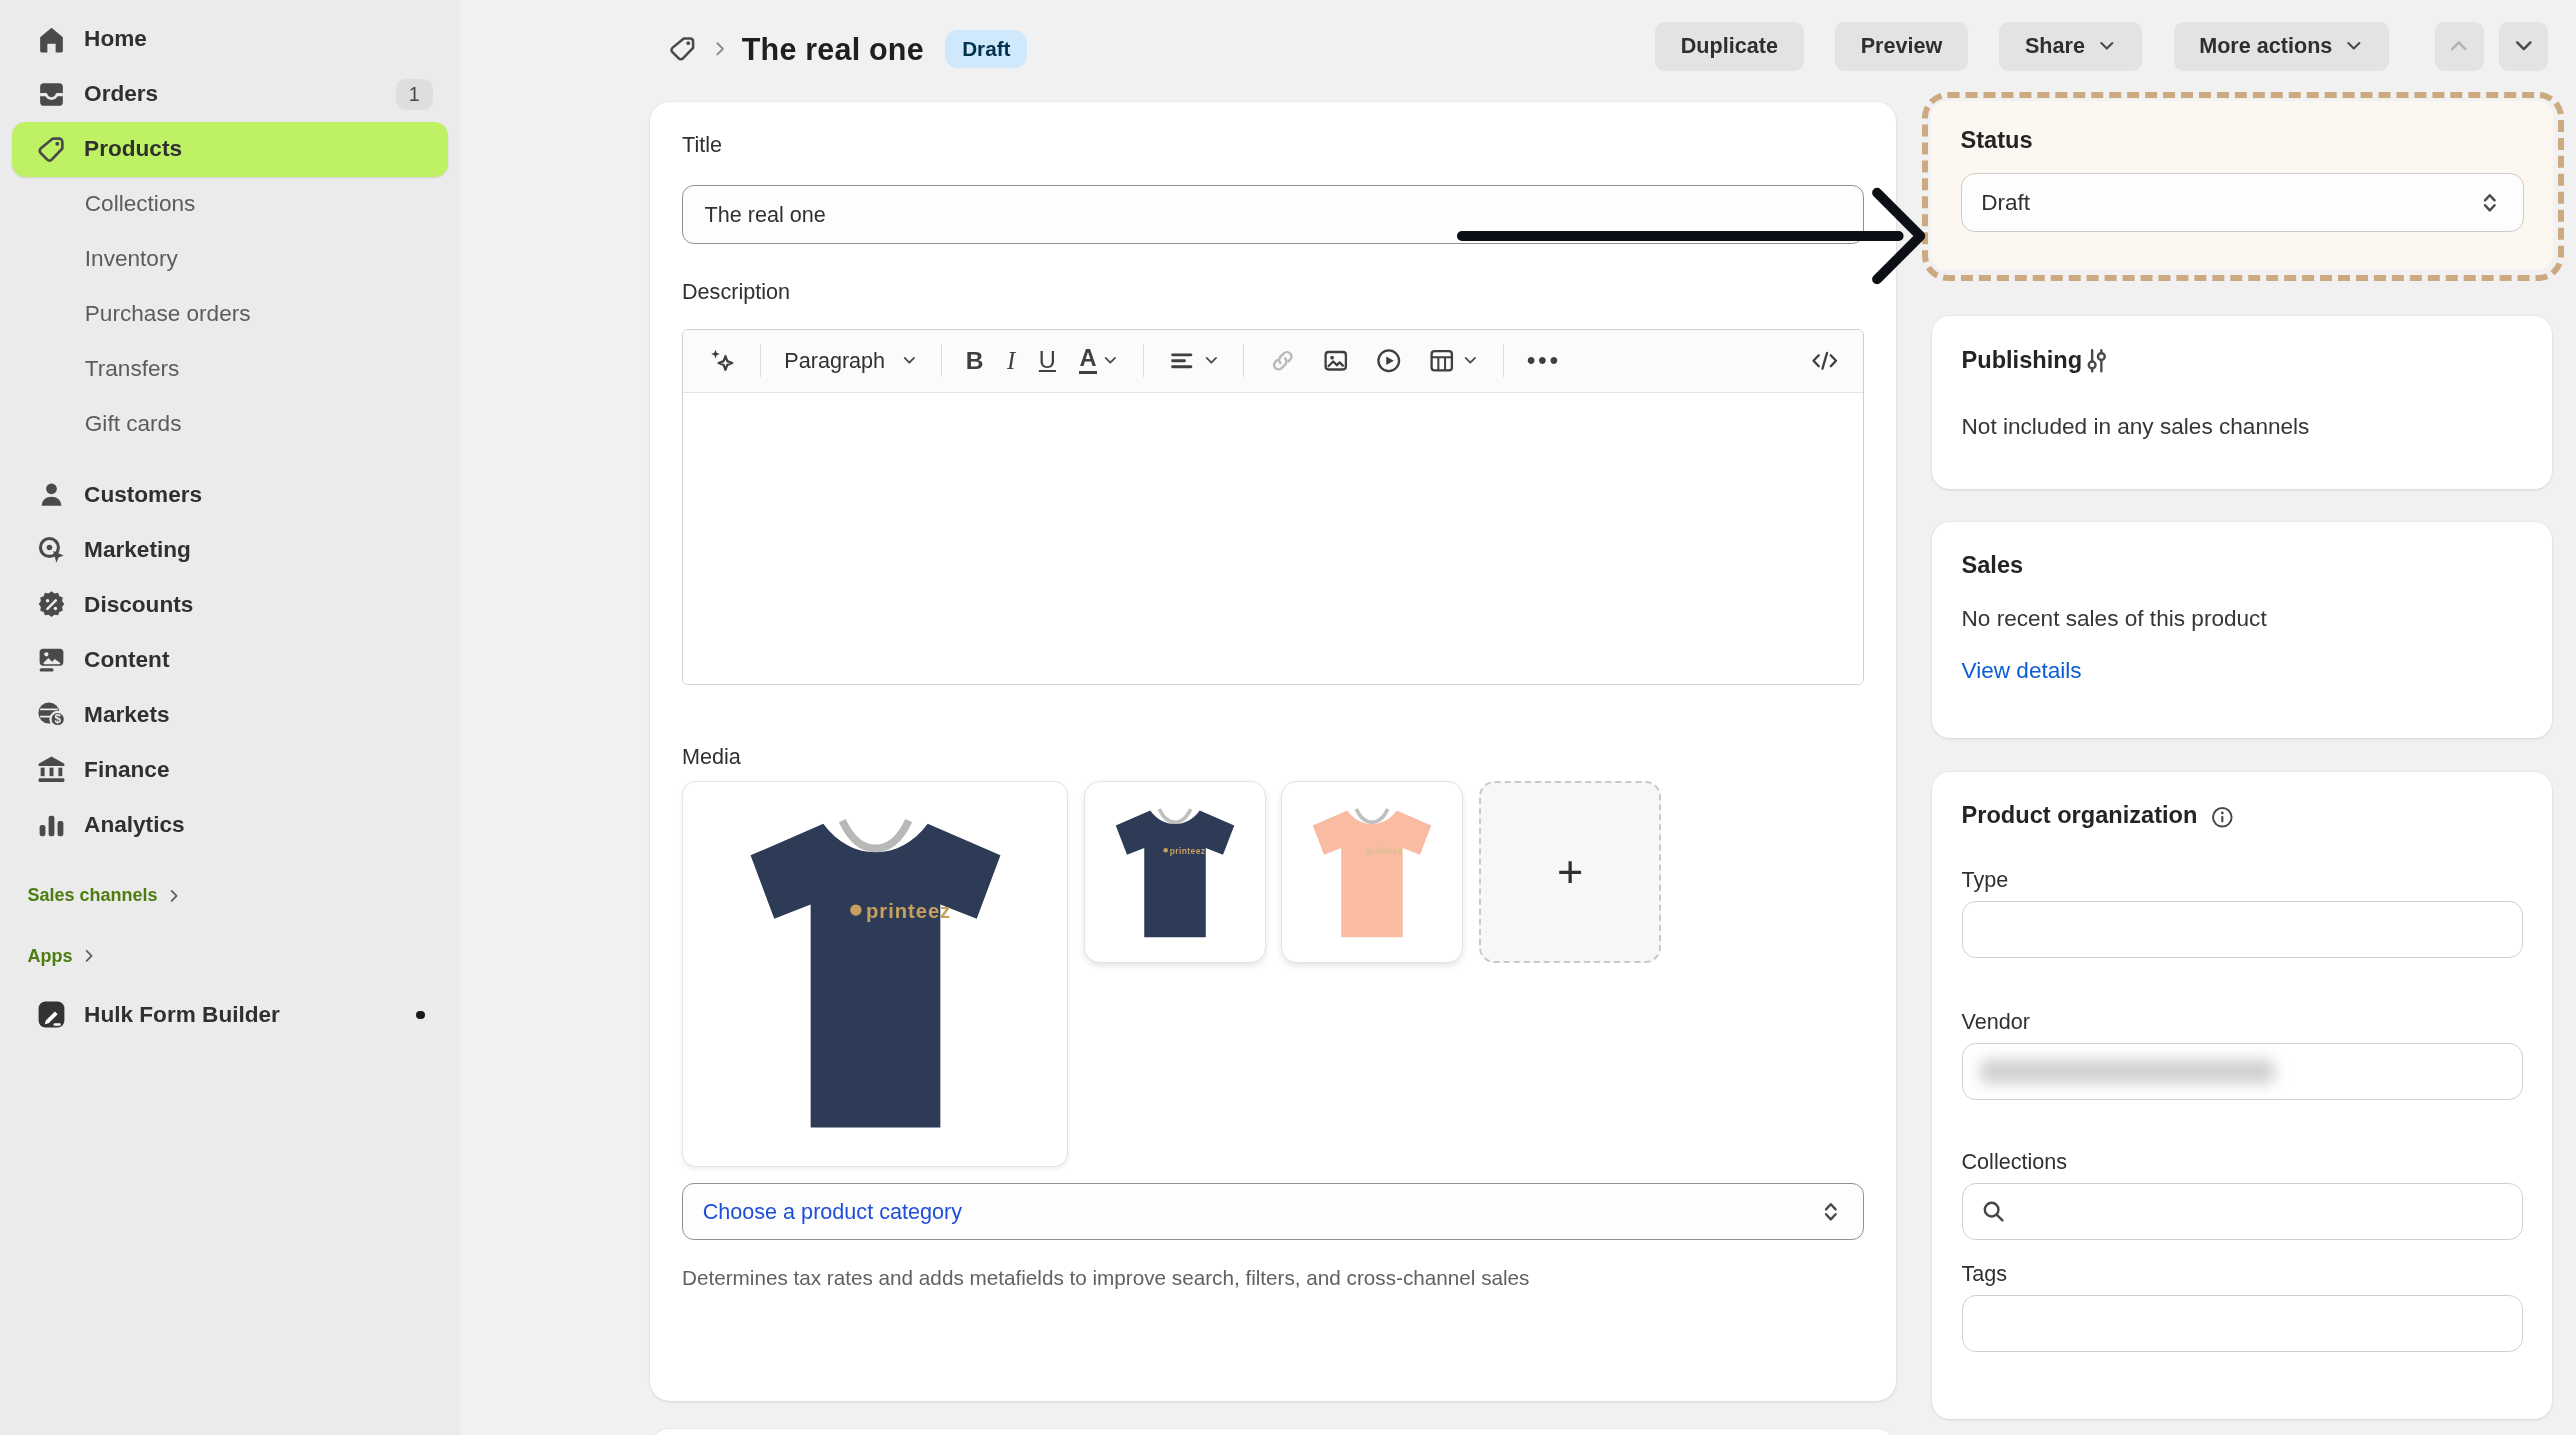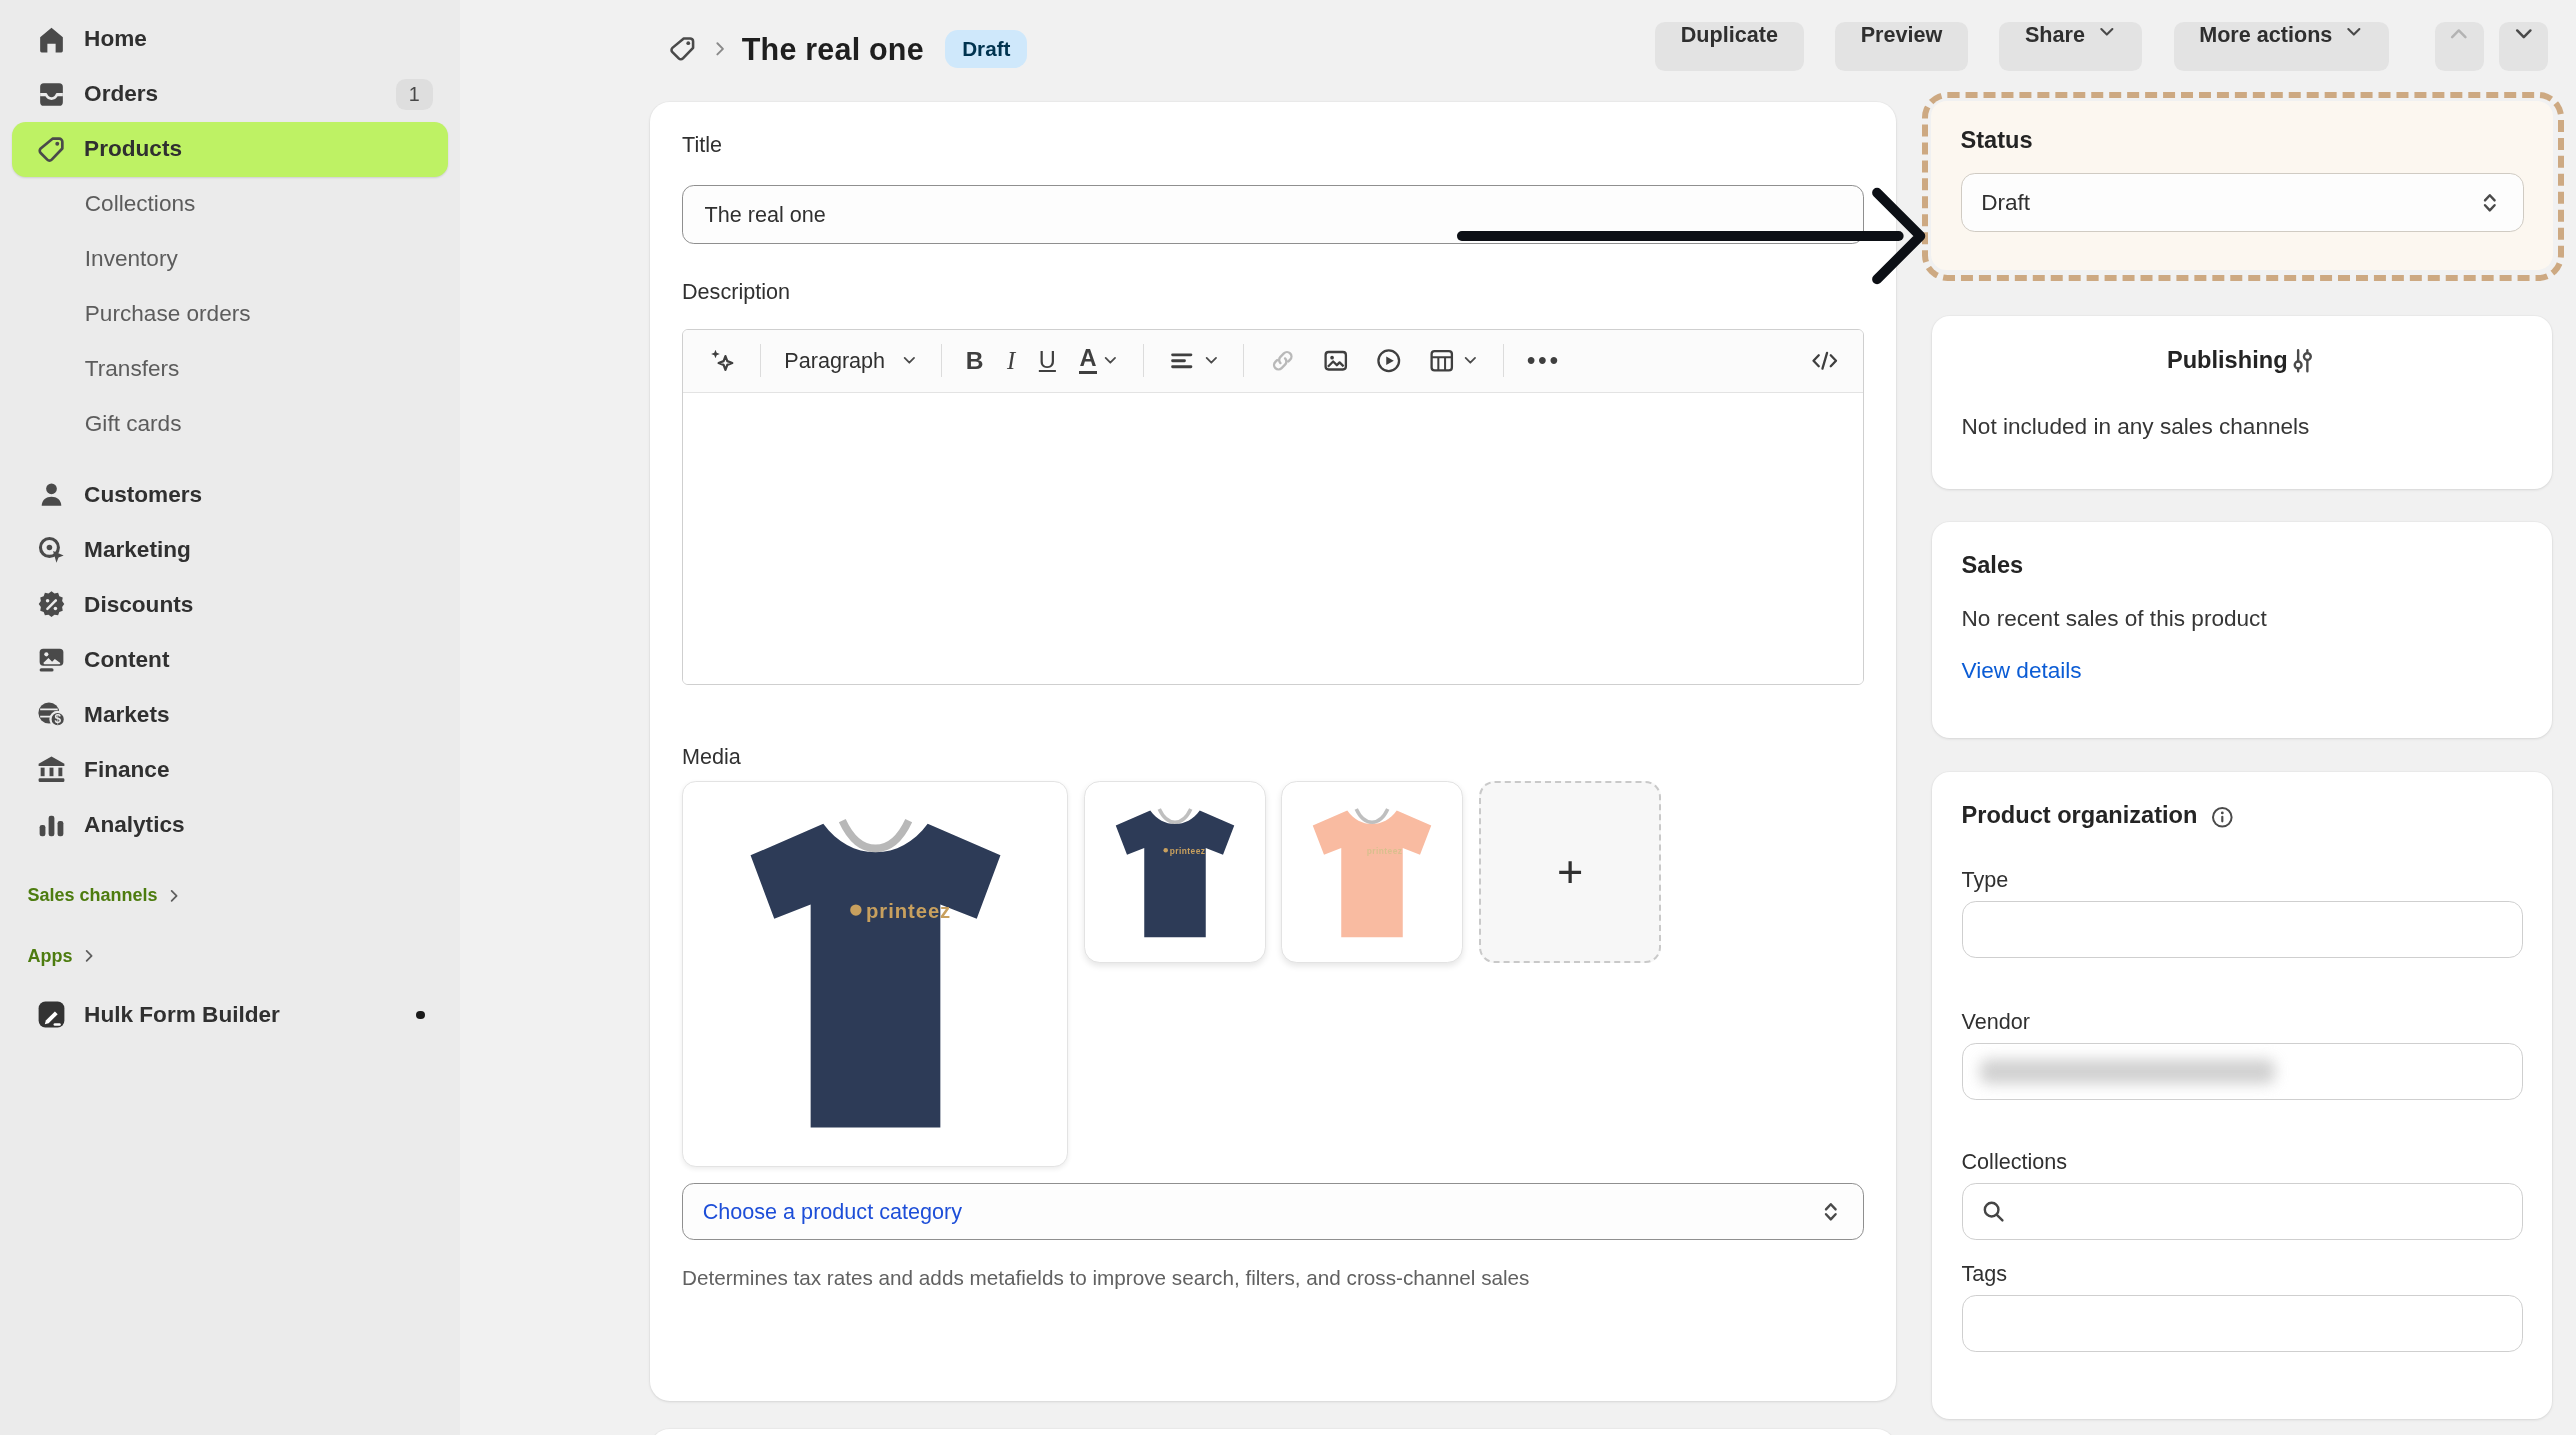--- a/index.html
+++ b/index.html
@@ -41,21 +41,21 @@
   #breadcrumb .ic-tag { width:31.5px; height:31.5px; color:#4a4a4a; }
   #breadcrumb .crumb-sep { width:19.7px; height:19.7px; color:#8a8a8a; margin:0 11.8px; }
   #page-title { font-size:30.5px; font-weight:700; color:#1f1f1f; letter-spacing:0.2px; }
   #draft-badge {
     margin-left:21.6px; background:#cfe8fb; color:#00334f;
     font-size:20.7px; font-weight:600; border-radius:12.8px; padding:6.9px 16.7px;
   }
   #actions { position:absolute; top:21.6px; right:27.6px; display:flex; align-items:center; gap:31.5px; }
   .btn {
     height:49px; padding:0 25.6px; background:#e3e3e3; border:none; border-radius:9.8px;
-    display:flex; align-items:flex-start; gap:11.8px; font-size:21.6px; font-weight:600; color:#2f2f2f;
+    display:flex; align-items:center; gap:11.8px; font-size:21.6px; font-weight:600; color:#2f2f2f;
     font-family:inherit; cursor:pointer;
   }
   .btn .chev { width:19.7px; height:19.7px; color:#4a4a4a; }
   #pager { display:flex; gap:15.7px; margin-left:13.8px; }
   .btn-icon { width:49px; padding:0; justify-content:center; }
   .btn-icon .chev { width:23.6px; height:23.6px; }
   .chev-disabled { color:#b3b3b3 !important; }
 
   
   .card {
@@ -129,21 +129,21 @@
   #card-sales { top:522px; height:216px; }
   #card-org { top:772px; height:647px; }
   .aside-title { font-size:23.6px; font-weight:700; color:#242424; }
   .aside-text { font-size:22.6px; color:#363636; }
   .link { font-size:22.6px; color:#0b5cd5; cursor:pointer; }
   .status-select {
     margin-top:19.7px; height:59px; border:1.5px solid #d0cbc3; border-radius:13.8px; background:#fdfdfd;
     display:flex; align-items:center; justify-content:space-between; padding:0 19.7px; cursor:pointer;
   }
   .status-select .sel-text { font-size:22.6px; color:#303030; }
-  .title-row { display:flex; align-items:center; justify-content:center; }
+  .title-row { display:flex; align-items:center; justify-content:flex-start; }
   .title-row-left { display:flex; align-items:center; gap:11.8px; }
   .org-label { font-size:21.6px; font-weight:500; color:#303030; }
   .org-input {
     margin-top:7.9px; height:57px; border:1.5px solid #cfcfcf; border-radius:13.8px; background:#fff;
     display:flex; align-items:center; padding:0 17.7px; cursor:text;
   }
   .org-group { margin-top:37px; }
   .redact { width:295px; height:25.6px; background:#c2c2c2; border-radius:7.9px; filter:blur(6.9px); opacity:.75; }
   .ic-search { width:26.6px; height:26.6px; color:#454545; }
   .ic-adjust, .ic-info { width:29.5px; height:29.5px; color:#4a4a4a; cursor:pointer; }

